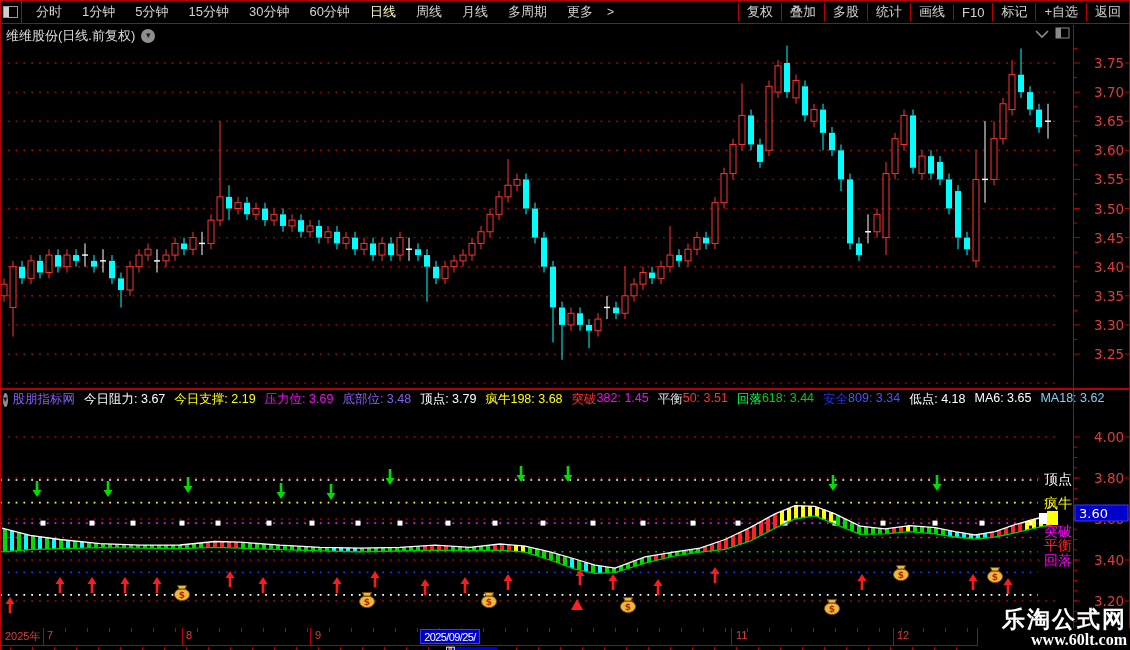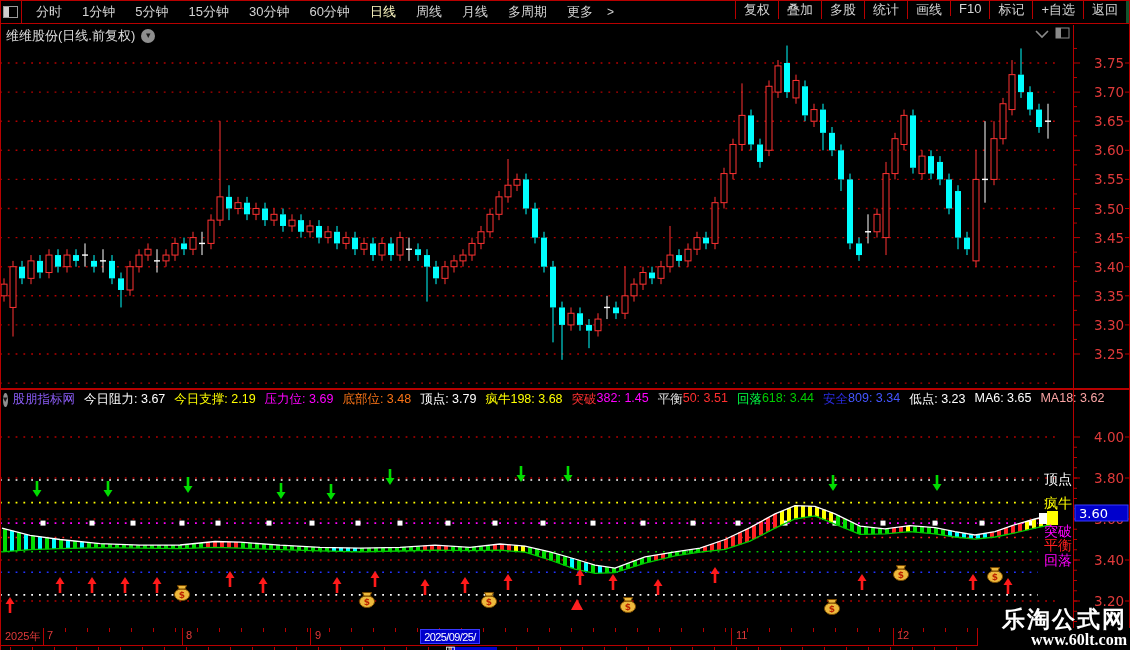--- a/index.html
+++ b/index.html
@@ -8,21 +8,21 @@
   .toolbar{position:absolute;left:0;top:0;width:1130px;height:24px;box-sizing:border-box;
     border-top:1px solid #b80000;border-bottom:1px solid #b80000;display:flex;align-items:center;background:#000;}
   .tb-iconbox{width:22px;height:100%;box-sizing:border-box;border-right:1px solid #b80000;
     display:flex;align-items:center;justify-content:center;}
   .tb-glyph{width:13px;height:10px;border:1px solid #9a9a9a;position:relative;}
   .tb-glyph span{position:absolute;left:0;top:0;width:5px;height:100%;background:#cfcfcf;}
   .tb-left{display:flex;align-items:center;margin-left:4px;}
   .tb-left span{color:#d4d4d4;font-size:13px;padding:0 10px;cursor:default;white-space:nowrap;}
   .tb-left span.active{color:#fef9c3;}
   .tb-left span.chev{padding:0 4px;color:#d4d4d4;font-size:12px;}
-  .tb-right{margin-left:auto;display:flex;height:100%;align-items:flex-start;border-right:4px solid #14532d;}
+  .tb-right{margin-left:auto;display:flex;height:100%;align-items:center;border-right:1px solid #14532d;}
   .tb-right span{border-left:1px solid #b80000;color:#d4d4d4;font-size:13px;display:flex;
     align-items:center;padding:0 8px;white-space:nowrap;}
   .title-row{position:absolute;left:6px;top:27px;z-index:6;display:flex;align-items:center;gap:6px;
     color:#dcdcdc;font-size:13px;}
   .circle-icon{width:14px;height:14px;border-radius:50%;background:#8f8f8f;color:#1a1a1a;
     font-size:9px;line-height:13px;text-align:center;display:inline-block;}
   #mainChart{position:absolute;left:0;top:25px;z-index:1;}
   #indChart{position:absolute;left:0;top:389px;z-index:1;}
   .ind-header{position:absolute;left:0;top:391px;width:1070px;height:17px;z-index:6;display:flex;
     align-items:center;padding-left:3px;font-size:12.5px;white-space:nowrap;}
@@ -498,34 +498,34 @@
       <line x1="0" y1="363.5" x2="1129" y2="363.5" stroke="#b80000" stroke-width="1"></line>
     </svg>
 
   <div class="ind-header">
     <span class="circle-icon" style="margin-right:5px;">▾</span>
     <span id="indHeaderText" style="display:flex;">
         <span class="seg" style="color: #8b5cf6; margin-right: 9px;">股朋指标网</span>
         <span class="seg" style="color: rgb(255, 255, 255); margin-right: 9px;">今日阻力: 3.67</span>
         <span class="seg" style="color: rgb(255, 255, 0); margin-right: 9px;">今日支撑: 2.19</span>
         <span class="seg" style="color: rgb(255, 0, 255); margin-right: 9px;">压力位: 3.69</span>
-        <span class="seg" style="color: #f97316; margin-right: 9px;">底部位: 3.48</span>
+        <span class="seg" style="color: #8b5cf6; margin-right: 9px;">底部位: 3.48</span>
         <span class="seg" style="color: rgb(255, 255, 255); margin-right: 9px;">顶点: 3.79</span>
         <span class="seg" style="color: rgb(255, 255, 0); margin-right: 9px;">疯牛198: 3.68</span>
         <span class="seg" style="color: rgb(255, 48, 48); margin-right: 0px;">突破</span>
         <span class="seg" style="color: rgb(255, 0, 255); margin-right: 9px;">382: 1.45</span>
         <span class="seg" style="color: rgb(232, 232, 232); margin-right: 0px;">平衡</span>
         <span class="seg" style="color: rgb(255, 48, 48); margin-right: 9px;">50: 3.51</span>
         <span class="seg" style="color: rgb(0, 255, 68); margin-right: 0px;">回落</span>
         <span class="seg" style="color: rgb(0, 204, 0); margin-right: 9px;">618: 3.44</span>
         <span class="seg" style="color: rgb(42, 42, 224); margin-right: 0px;">安全</span>
         <span class="seg" style="color: rgb(68, 85, 255); margin-right: 9px;">809: 3.34</span>
-        <span class="seg" style="color: rgb(255, 255, 255); margin-right: 9px;">低点: 3.23</span>
+        <span class="seg" style="color: rgb(255, 255, 255); margin-right: 9px;">低点: 4.18</span>
         <span class="seg" style="color: rgb(255, 255, 255); margin-right: 9px;">MA6: 3.65</span>
-        <span class="seg" style="color: #fca5a5; margin-right: 9px;">MA18: 3.62</span>
+        <span class="seg" style="color: #7dd3fc; margin-right: 9px;">MA18: 3.62</span>
       </span>
   </div>
 
   <svg id="indChart" width="1130" height="239">
       <line x1="0" y1="0.5" x2="1129" y2="0.5" stroke="#b80000" stroke-width="1"></line>
       <g>
         <line x1="0" y1="47.999999999999964" x2="1055" y2="47.999999999999964" stroke="#b40000" stroke-width="1.4" stroke-dasharray="1.8 6"></line>
         <line x1="0" y1="89" x2="1055" y2="89" stroke="#b40000" stroke-width="1.4" stroke-dasharray="1.8 6"></line>
         <line x1="0" y1="129.99999999999994" x2="1055" y2="129.99999999999994" stroke="#b40000" stroke-width="1.4" stroke-dasharray="1.8 6"></line>
         <line x1="0" y1="171" x2="1055" y2="171" stroke="#b40000" stroke-width="1.4" stroke-dasharray="1.8 6"></line>

